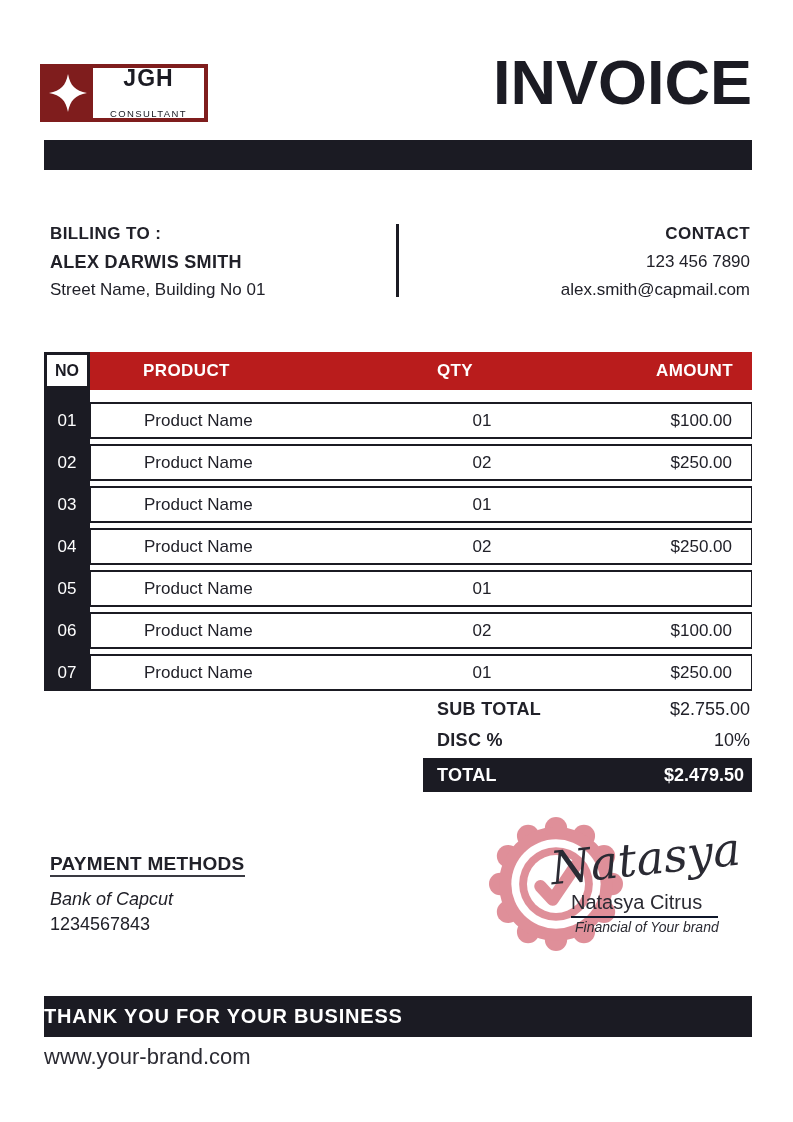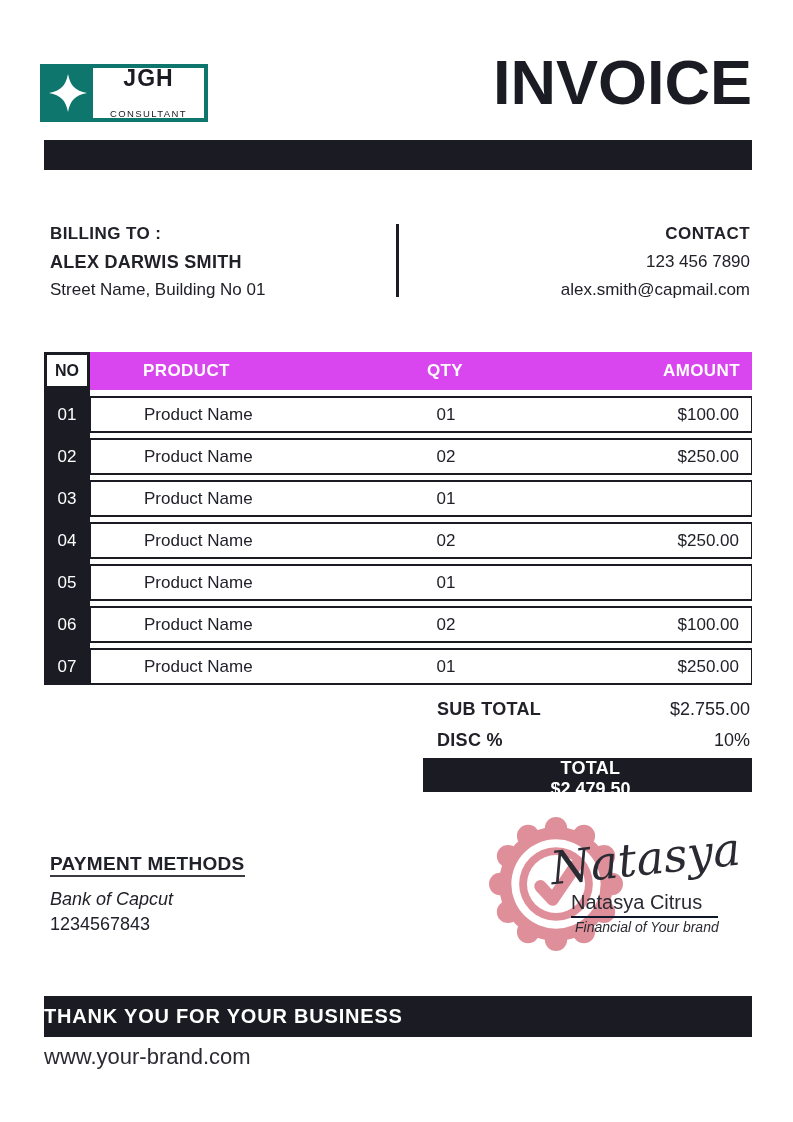--- a/index.html
+++ b/index.html
@@ -4,21 +4,21 @@
 <style>
   * { margin:0; padding:0; box-sizing:border-box; }
   html,body { background:#ffffff; }
   body { font-family:"Liberation Sans", sans-serif; color:#212129; }
   .page {
     position:relative; width:793px; height:1122px; margin:0 auto;
     background:#ffffff; overflow:hidden;
   }
 
   
-  .logo { position:absolute; left:40px; top:64px; width:168px; height:58px; background:#0f766e; }
+  .logo { position:absolute; left:40px; top:64px; width:168px; height:58px; background:#7f1d1d; }
   .logo-star { position:absolute; left:8px; top:9px; width:40px; height:40px; }
   .logo-box {
     position:absolute; left:53px; top:4px; width:111px; height:50px; background:#ffffff;
     display:flex; flex-direction:column; align-items:center; justify-content:center;
   }
   .logo-main { font-size:23px; font-weight:800; letter-spacing:1px; color:#1b1b23; line-height:1; }
   .logo-sub  { font-size:9.5px; font-weight:500; letter-spacing:1.4px; color:#1b1b23; margin-top:18px; }
 
   .invoice-title {
     position:absolute; right:41px; top:48px; font-size:63px; font-weight:900;
@@ -35,55 +35,55 @@
 
   .vdivider { position:absolute; left:396px; top:224px; width:3px; height:73px; background:#1b1b23; }
 
   .contact { position:absolute; right:43px; top:220px; text-align:right; }
   .contact .h { font-size:17px; font-weight:800; letter-spacing:0.4px; line-height:28px; }
   .contact .p, .contact .e { font-size:17px; font-weight:400; line-height:28px; }
 
   
   .table { position:absolute; left:44px; top:352px; width:708px; }
   .no-strip { position:absolute; left:0; top:0; width:46px; height:100%; background:#1b1b23; }
-  .thead { position:relative; display:flex; height:38px; margin-bottom:6px; }
+  .thead { position:relative; display:flex; height:38px; margin-bottom:12px; }
   .th-no { width:46px; position:relative; flex:0 0 46px; }
   .th-no-box {
     position:absolute; left:3px; right:3px; top:3px; bottom:4px; background:#ffffff;
     display:flex; align-items:center; justify-content:center;
     font-size:16px; font-weight:800; color:#1b1b23;
   }
   .th-rest {
-    flex:1; background:#d946ef; color:#ffffff;
+    flex:1; background:#b91c1c; color:#ffffff;
     display:grid; grid-template-columns:245px 220px 1fr; align-items:center;
-    font-size:17px; font-weight:800; letter-spacing:0.4px;
+    font-size:17px; font-weight:800; letter-spacing:0.4px;gap:10px;
   }
   .col-product { padding-left:53px; text-align:left; }
   .col-qty { text-align:center; }
-  .col-amount { text-align:right; padding-right:12px; }
+  .col-amount { text-align:right; padding-right:19px; }
 
   .trow { position:relative; display:flex; height:37px; margin-bottom:5px; }
   .trow:last-child { margin-bottom:0;justify-content:flex-end; }
   .td-no {
     width:46px; flex:0 0 46px; display:flex; align-items:center; justify-content:center;
     color:#ffffff; font-size:17px;
   }
   .row-box {
     flex:1; background:#ffffff;
     border:1px solid #1b1b23; border-top-width:2px; border-bottom-width:2px;
     display:grid; grid-template-columns:245px 220px 1fr; align-items:center;
-    font-size:17px; color:#212129;
+    font-size:17px; color:#212129;gap:36px;
   }
 
   
   .totals { position:absolute; left:423px; top:694px; width:329px; }
   .tline { display:flex; justify-content:space-between; align-items:center; height:31px; padding:0 2px 0 14px; }
   .tline .lbl { font-size:18px; font-weight:800; letter-spacing:0.3px; }
   .tline .val { font-size:18px; }
-  .tline.total { background:#1b1b23; color:#ffffff; height:34px; margin-top:2px; padding:0 8px 0 14px;flex-direction:column; }
+  .tline.total { background:#1b1b23; color:#ffffff; height:34px; margin-top:2px; padding:0 8px 0 14px; }
   .tline.total .val { font-weight:700; }
 
   
   .payment { position:absolute; left:50px; top:853px; }
   .payment .h {
     font-size:19px; font-weight:800; letter-spacing:0.3px;
     border-bottom:2px solid #3a3a42; display:inline-block;
   }
   .payment .bank { font-style:italic; font-size:18px; margin-top:12px; }
   .payment .acct { font-size:18px; margin-top:4px; }

